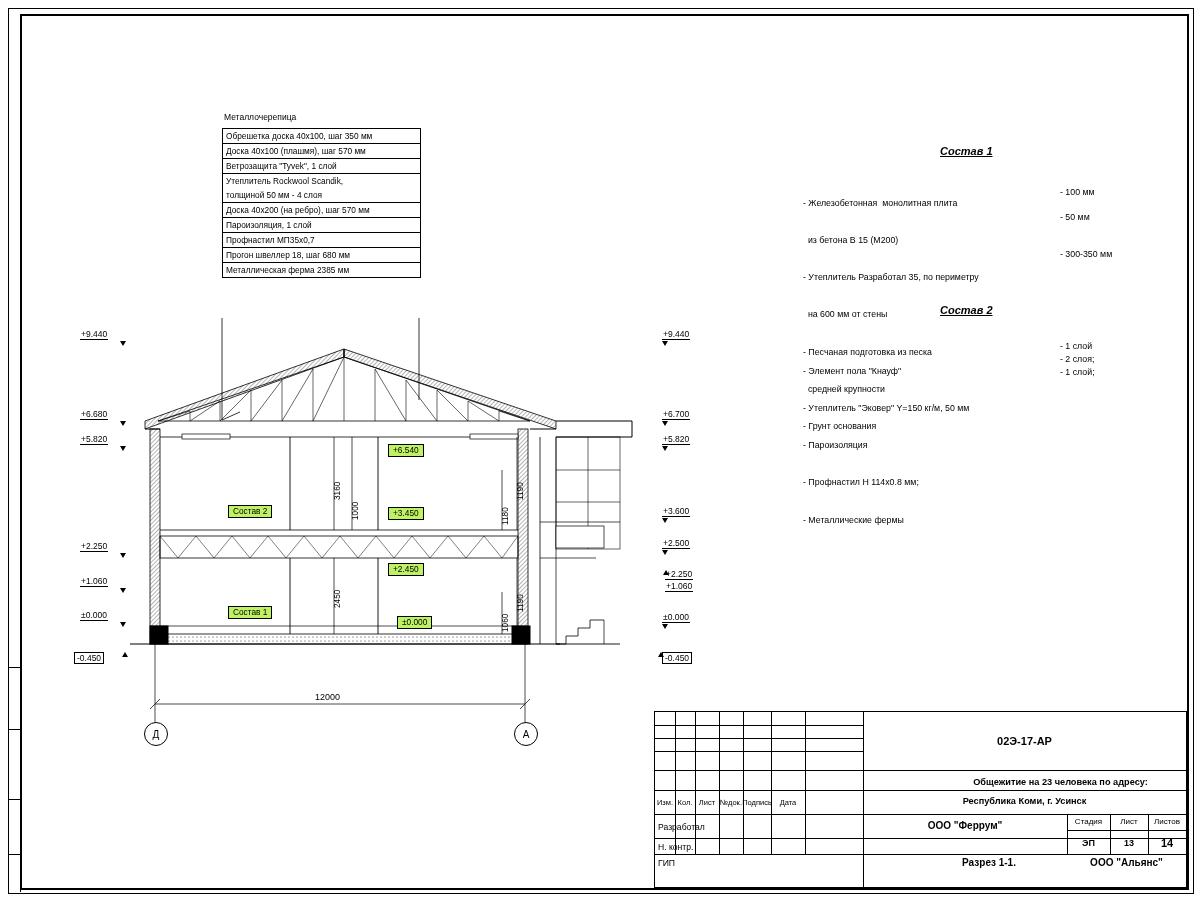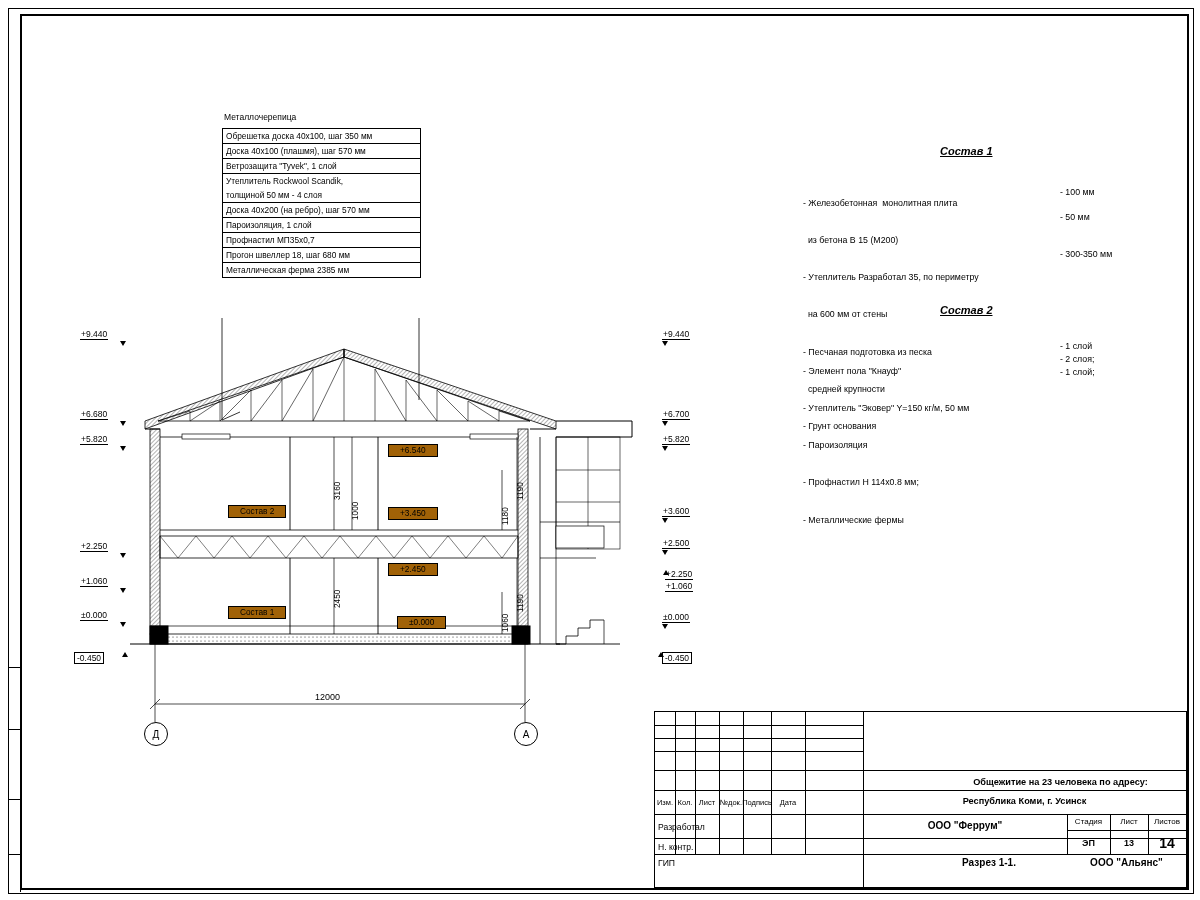--- a/index.html
+++ b/index.html
@@ -22,21 +22,21 @@
 
   .compo-title{font-size:11px;font-style:italic;font-weight:bold;text-decoration:underline;}
   .compo-list{font-size:8.8px;line-height:12.4px;white-space:pre;}
 
   
   .lvl{position:absolute;font-size:8.5px;white-space:nowrap;}
   .lvl .u{border-bottom:1px solid #000;padding:0 1px;}
   .arrow-d{position:absolute;width:0;height:0;border-left:3px solid transparent;border-right:3px solid transparent;border-top:5px solid #000;}
   .arrow-u{position:absolute;width:0;height:0;border-left:3px solid transparent;border-right:3px solid transparent;border-bottom:5px solid #000;}
 
-  .box{position:absolute;border:1px solid #000;font-size:8.3px;line-height:11px;padding:0 11px;background:#a16207;}
+  .box{position:absolute;border:1px solid #000;font-size:8.3px;line-height:11px;padding:0 4px;background:#bef264;}
 
   .vtxt{position:absolute;font-size:8.3px;transform:rotate(-90deg);transform-origin:left top;white-space:nowrap;}
 
   .circ{position:absolute;width:22px;height:22px;border:1px solid #000;border-radius:50%;
         font-size:10px;display:flex;align-items:center;justify-content:center;background:#fff;}
 
   
   .stamp{position:absolute;left:654px;top:711px;width:531px;height:175px;border:1px solid #000;}
   .sl{position:absolute;background:#000;}
   .scell{position:absolute;font-size:8.6px;display:flex;align-items:center;justify-content:center;text-align:center;line-height:10px;}
@@ -340,30 +340,31 @@
     <div class="scell" style="left:20px;top:79px;width:20px;height:23px;font-size:7.5px;">Кол.</div>
     <div class="scell" style="left:40px;top:79px;width:24px;height:23px;font-size:7.5px;">Лист</div>
     <div class="scell" style="left:64px;top:79px;width:24px;height:23px;font-size:7.5px;">№док.</div>
     <div class="scell" style="left:88px;top:79px;width:28px;height:23px;font-size:7.5px;">Подпись</div>
     <div class="scell" style="left:116px;top:79px;width:34px;height:23px;font-size:7.5px;">Дата</div>
 
     <div class="scell l" style="left:0;top:103px;width:150px;height:23px;">Разработал</div>
     <div class="scell l" style="left:0;top:127px;width:150px;height:15px;">Н. контр.</div>
     <div class="scell l" style="left:0;top:143px;width:150px;height:15px;">ГИП</div>
 
+    <div class="scell" style="left:208px;top:0;width:323px;height:58px;font-size:11px;font-weight:bold;">02Э-17-АР</div>
 
     <div class="scell" style="left:208px;top:60px;width:323px;height:20px;font-size:9.2px;font-weight:bold;padding-left:36px;">Общежитие на 23 человека по адресу:</div>
     <div class="scell" style="left:208px;top:78px;width:323px;height:22px;font-size:9.2px;font-weight:bold;">Республика Коми, г. Усинск</div>
 
     <div class="scell" style="left:208px;top:102px;width:204px;height:24px;font-size:10px;font-weight:bold;">ООО "Феррум"</div>
     <div class="scell" style="left:208px;top:127px;width:204px;height:47px;font-size:10px;font-weight:bold;padding-left:24px;">Разрез 1-1.</div>
 
     <div class="scell" style="left:412px;top:102px;width:43px;height:16px;font-size:8px;">Стадия</div>
     <div class="scell" style="left:455px;top:102px;width:38px;height:16px;font-size:8px;">Лист</div>
     <div class="scell" style="left:493px;top:102px;width:38px;height:16px;font-size:8px;">Листов</div>
     <div class="scell" style="left:412px;top:119px;width:43px;height:23px;font-size:9px;font-weight:bold;">ЭП</div>
     <div class="scell" style="left:455px;top:119px;width:38px;height:23px;font-size:9px;font-weight:bold;">13</div>
-    <div class="scell" style="left:493px;top:119px;width:38px;height:23px;font-size:14px;font-weight:bold;">14</div>
+    <div class="scell" style="left:493px;top:119px;width:38px;height:23px;font-size:11px;font-weight:bold;">14</div>
 
     <div class="scell" style="left:412px;top:127px;width:119px;height:47px;font-size:10px;font-weight:bold;">ООО "Альянс"</div>
   </div>
 
 </div>
 
 </body></html>

